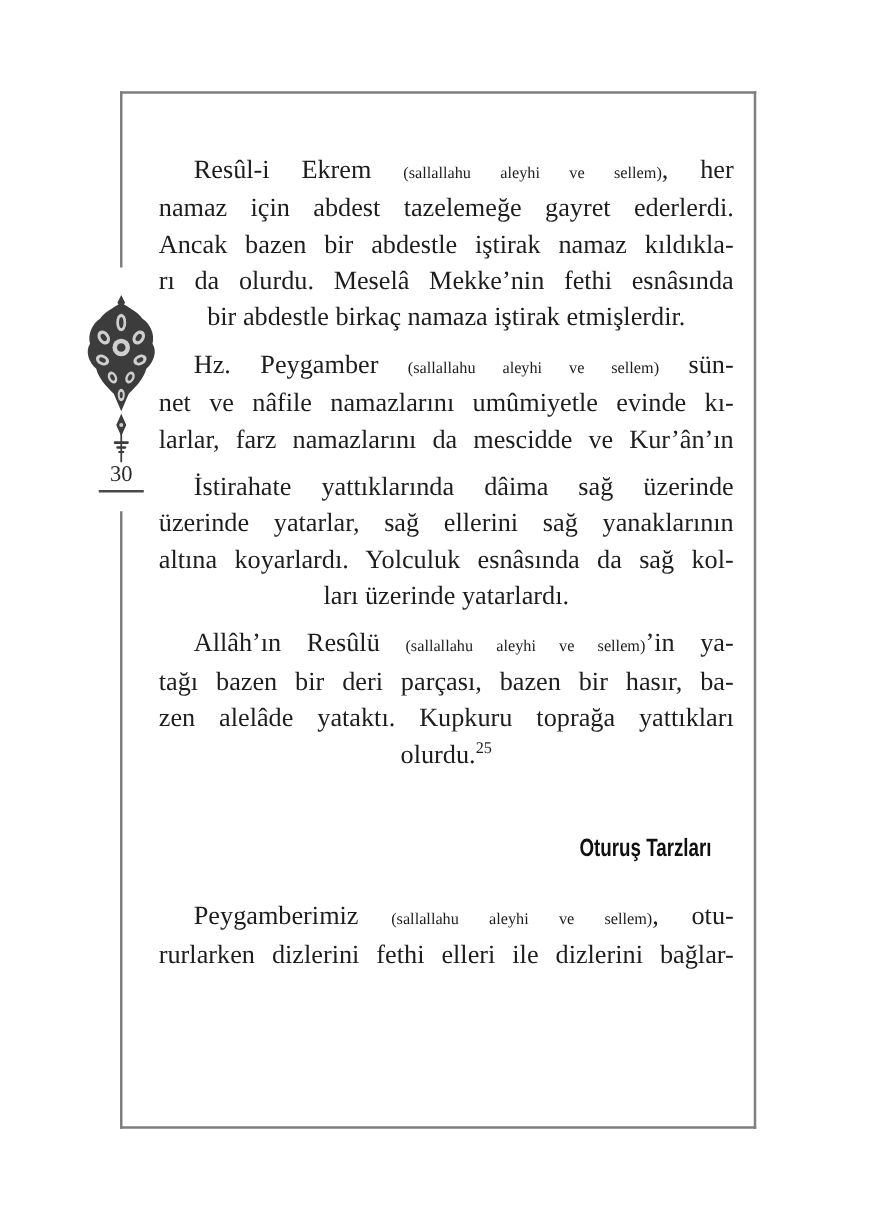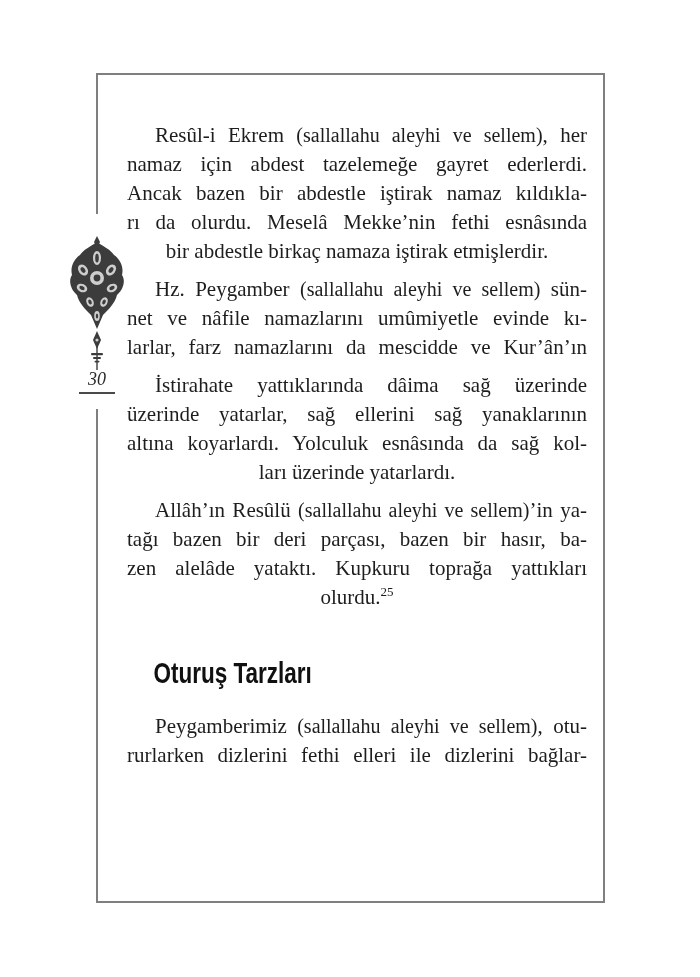--- a/index.html
+++ b/index.html
@@ -13,38 +13,38 @@
   #frame-bottom { left:96px;  top:901px; width:509px; height:2px; }
   #frame-right  { left:603px; top:73px;  width:2px;   height:830px; }
   #frame-left-upper { left:96px; top:73px;  width:2px; height:141px; }
   #frame-left-lower { left:96px; top:409px; width:2px; height:494px; }
 
   #margin-ornament { position:absolute; left:68px; top:236px; width:58px; height:134px; }
 
   #page-number {
     position:absolute; left:79px; top:368px; width:36px;
     text-align:center; font-size:18px; line-height:22px; color:#2a2a2a;
-    border-bottom:2px solid #4a4a4a; padding-bottom:2px;font-style:italic;
+    border-bottom:2px solid #4a4a4a; padding-bottom:2px;
   }
 
   #text-block {
     position:absolute; left:127px; top:121px; width:460px;
     font-size:21px; line-height:29px; color:#1d1d1d;
   }
   .para { margin:0 0 9px 0; }
   .tline { min-height:29px;text-align:center; }
   .tline.justify { text-align:justify; text-align-last:justify; }
   .tline.indent { text-indent:28px; }
-  .seg-small { font-size:20px; }
+  .seg-small { font-size:13px; }
   .seg-sup { font-size:13px; vertical-align:super; line-height:0; }
 
   #section-heading {
-    text-align:left; margin:46px 0 24px 0;
+    text-align:right; margin:46px 0 24px 0;
     font-family:"Liberation Sans", "DejaVu Sans", sans-serif;
-    font-weight:bold; font-size:30px; line-height:30px; color:#101010;
+    font-weight:bold; font-size:20px; line-height:30px; color:#101010;
   }
   #section-heading .squeeze { display:inline-block; transform:scaleX(0.75); transform-origin:50% 50%; }
 
   #footnote { margin-top:12px; }
   #footnote-rule { width:156px; height:2px; background:#4a4a4a; margin:0 0 8px 0; }
   #footnote-line { font-size:18px; line-height:23px; color:#1d1d1d; }
   #footnote-marker { display:inline-block; min-width:34px; }
 </style>
 </head>
 <body>

